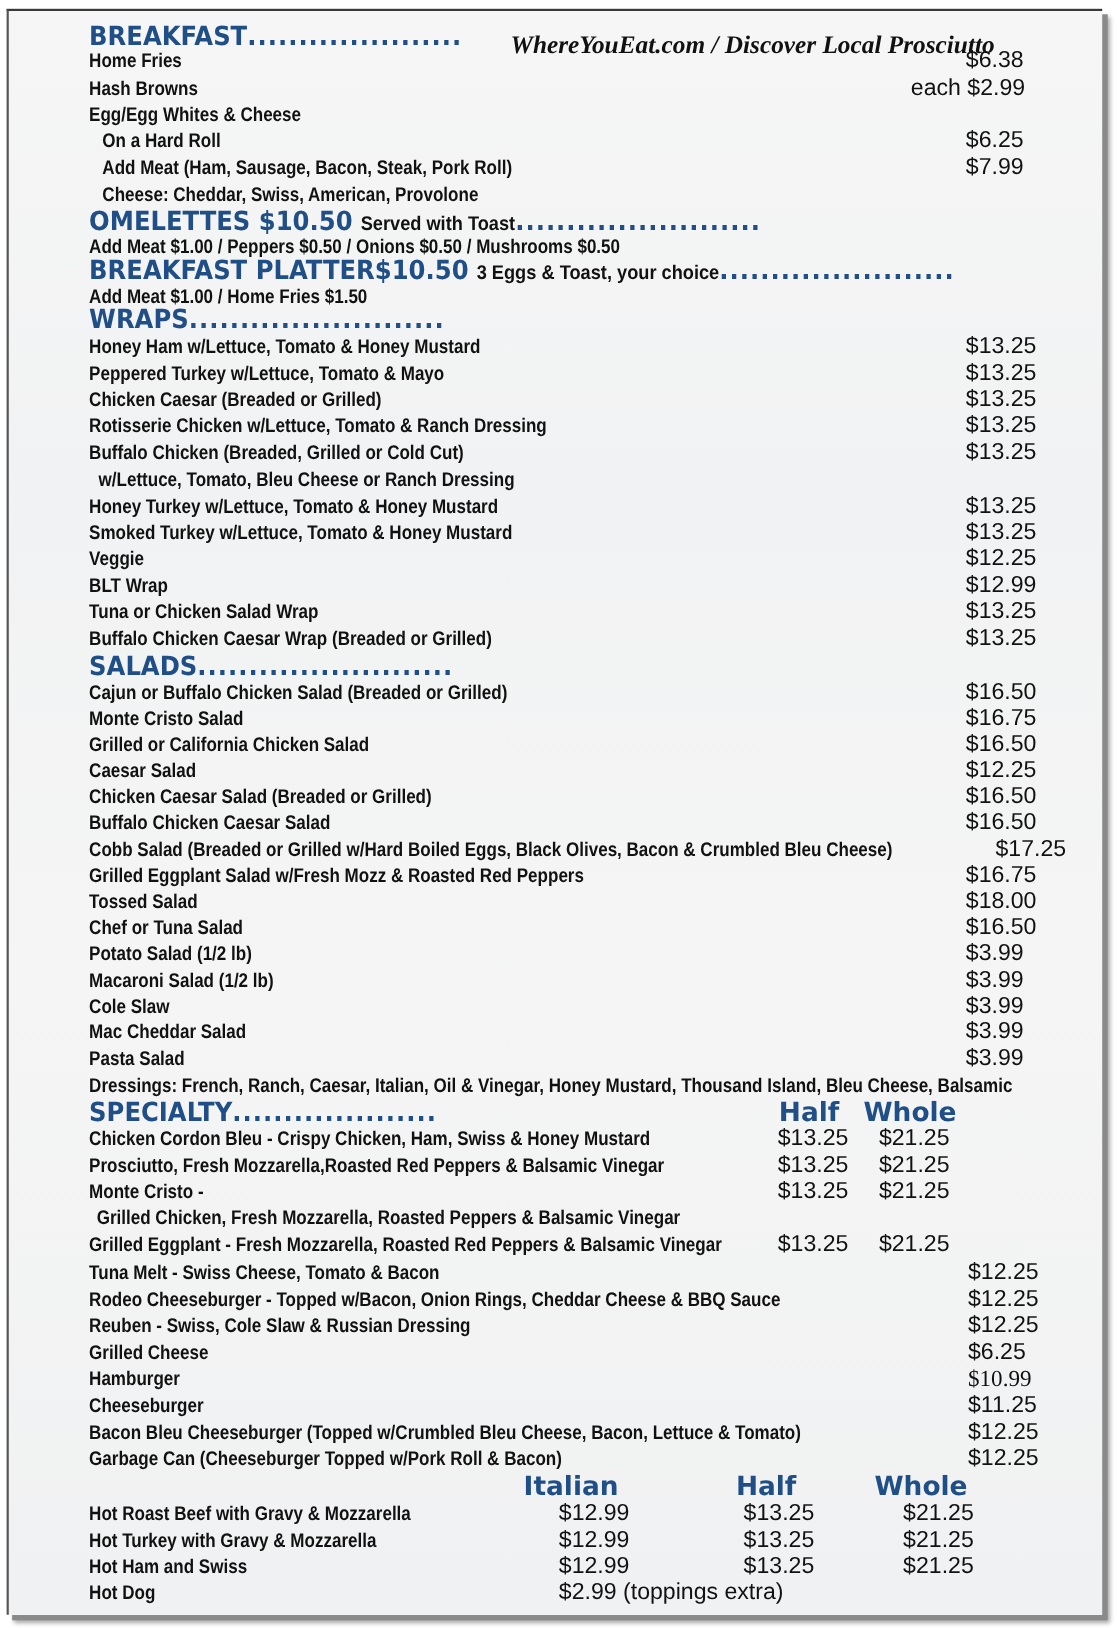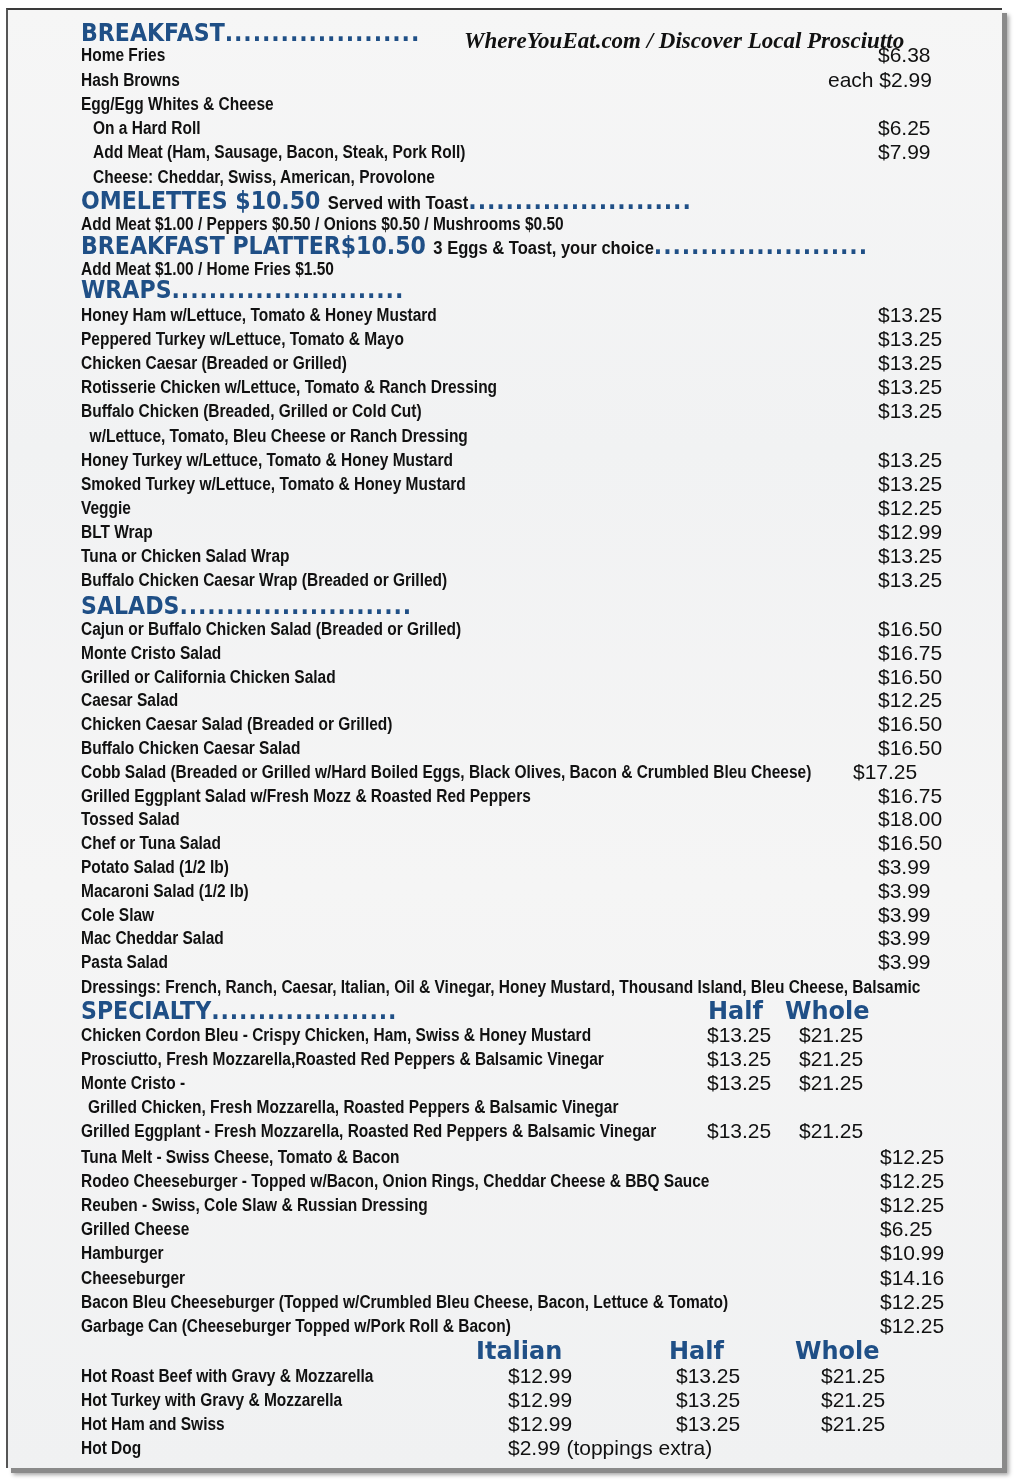--- a/index.html
+++ b/index.html
@@ -92,21 +92,21 @@
     <span class="price" style="top: 626.8px; left: 797px;">$16.75</span>
     <div class="row" style="top: 650.6px;"><span class="name">Grilled or California Chicken Salad</span></div>
     <span class="price" style="top: 650.6px; left: 797px;">$16.50</span>
     <div class="row" style="top: 674.4px;"><span class="name">Caesar Salad</span></div>
     <span class="price" style="top: 674.4px; left: 797px;">$12.25</span>
     <div class="row" style="top: 698.2px;"><span class="name">Chicken Caesar Salad (Breaded or Grilled)</span></div>
     <span class="price" style="top: 698.2px; left: 797px;">$16.50</span>
     <div class="row" style="top: 722px;"><span class="name">Buffalo Chicken Caesar Salad</span></div>
     <span class="price" style="top: 722px; left: 797px;">$16.50</span>
     <div class="row" style="top: 745.8px;"><span class="name">Cobb Salad (Breaded or Grilled w/Hard Boiled Eggs, Black Olives, Bacon &amp; Crumbled Bleu Cheese)</span></div>
-    <span class="price" style="top: 745.8px; left: 772px;">$17.25</span>
+    <span class="price" style="top: 745.8px; left: 824px;">$17.25</span>
     <div class="row" style="top: 769.6px;"><span class="name">Grilled Eggplant Salad w/Fresh Mozz &amp; Roasted Red Peppers</span></div>
     <span class="price" style="top: 769.6px; left: 797px;">$16.75</span>
     <div class="row" style="top: 793.4px;"><span class="name">Tossed Salad</span></div>
     <span class="price" style="top: 793.4px; left: 797px;">$18.00</span>
     <div class="row" style="top: 817.2px;"><span class="name">Chef or Tuna Salad</span></div>
     <span class="price" style="top: 817.2px; left: 797px;">$16.50</span>
     <div class="row" style="top: 841px;"><span class="name">Potato Salad (1/2 lb)</span></div>
     <span class="price" style="top: 841px; left: 797px;">$3.99</span>
     <div class="row" style="top: 864.8px;"><span class="name">Macaroni Salad (1/2 lb)</span></div>
     <span class="price" style="top: 864.8px; left: 797px;">$3.99</span>
@@ -135,23 +135,23 @@
     <span class="price" style="top: 1105.4px; left: 718px;">$21.25</span>
     <div class="row" style="top: 1131px;"><span class="name">Tuna Melt - Swiss Cheese, Tomato &amp; Bacon</span></div>
     <span class="price" style="top: 1131px; left: 799px;">$12.25</span>
     <div class="row" style="top: 1155.1px;"><span class="name">Rodeo Cheeseburger - Topped w/Bacon, Onion Rings, Cheddar Cheese &amp; BBQ Sauce</span></div>
     <span class="price" style="top: 1155.1px; left: 799px;">$12.25</span>
     <div class="row" style="top: 1179.2px;"><span class="name">Reuben - Swiss, Cole Slaw &amp; Russian Dressing</span></div>
     <span class="price" style="top: 1179.2px; left: 799px;">$12.25</span>
     <div class="row" style="top: 1203.3px;"><span class="name">Grilled Cheese</span></div>
     <span class="price" style="top: 1203.3px; left: 799px;">$6.25</span>
     <div class="row" style="top: 1227.4px;"><span class="name">Hamburger</span></div>
-    <span class="price" style="top: 1227.4px; left: 799px;">$10.99</span>
+    <span class="price" style="top: 1227.4px; left: 799px; font-family: Liberation Serif, serif;">$10.99</span>
     <div class="row" style="top: 1251.5px;"><span class="name">Cheeseburger</span></div>
-    <span class="price" style="top: 1251.5px; left: 799px;">$14.16</span>
+    <span class="price" style="top: 1251.5px; left: 799px;">$11.25</span>
     <div class="row" style="top: 1275.6px;"><span class="name">Bacon Bleu Cheeseburger (Topped w/Crumbled Bleu Cheese, Bacon, Lettuce &amp; Tomato)</span></div>
     <span class="price" style="top: 1275.6px; left: 799px;">$12.25</span>
     <div class="row" style="top: 1299.7px;"><span class="name">Garbage Can (Cheeseburger Topped w/Pork Roll &amp; Bacon)</span></div>
     <span class="price" style="top: 1299.7px; left: 799px;">$12.25</span>
     <div class="colhead" style="left: 395px; top: 1323px;">Italian</div>
     <div class="colhead" style="left: 588px; top: 1323px;">Half</div>
     <div class="colhead" style="left: 714px; top: 1323px;">Whole</div>
     <div class="row" style="top: 1350px;"><span class="name">Hot Roast Beef with Gravy &amp; Mozzarella</span></div>
     <span class="price" style="top: 1350px; left: 427px;">$12.99</span>
     <span class="price" style="top: 1350px; left: 595px;">$13.25</span>

